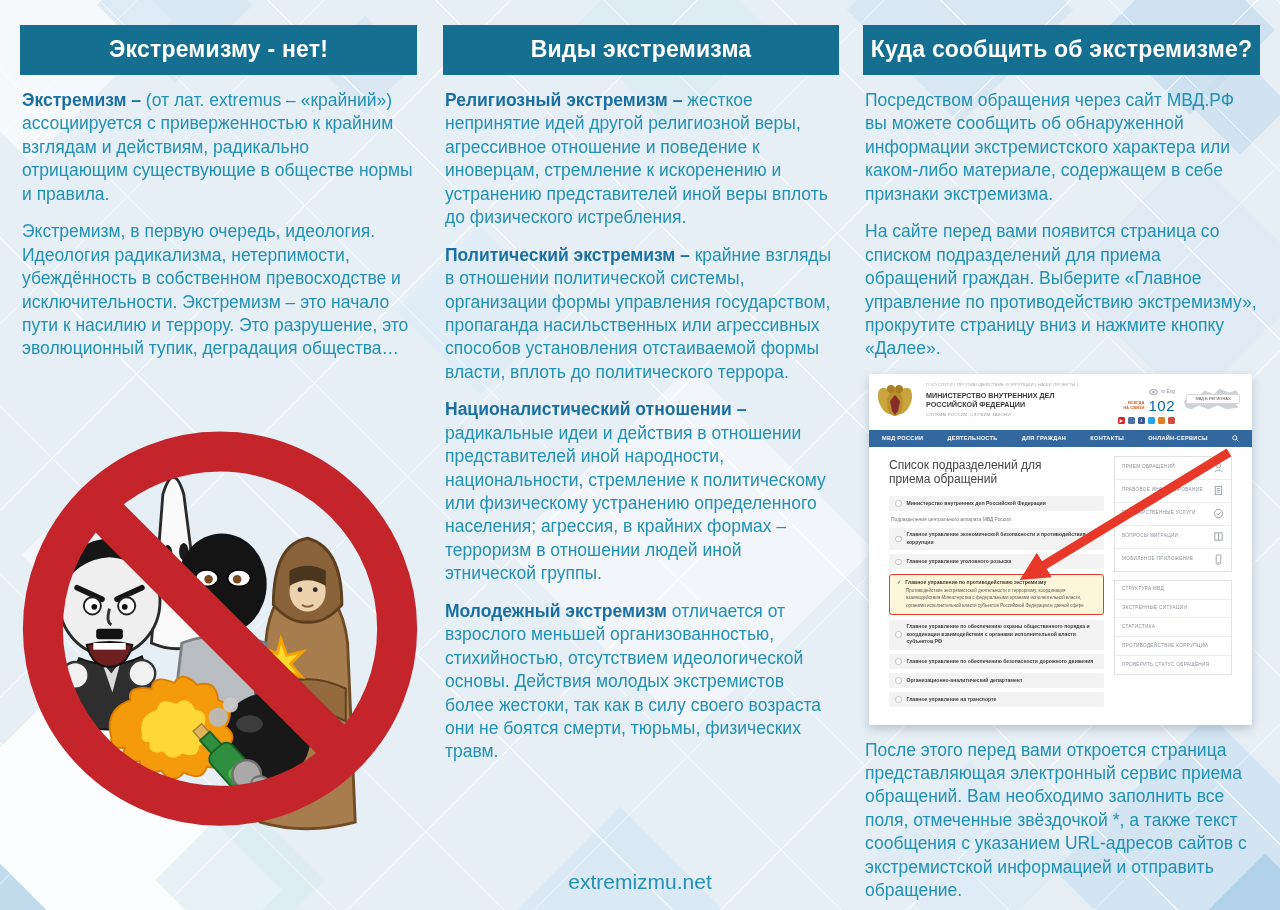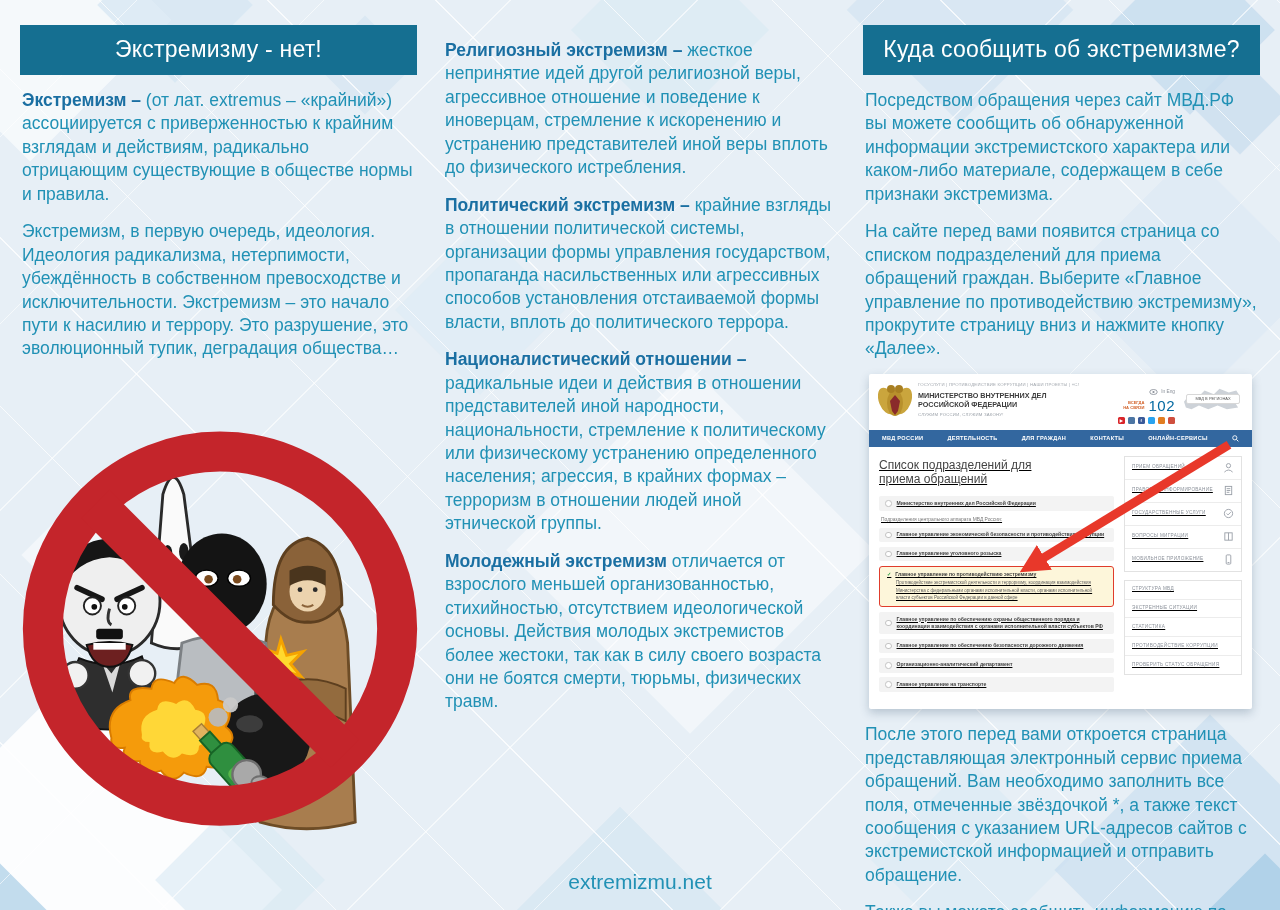--- a/index.html
+++ b/index.html
@@ -17,21 +17,21 @@
   }
   .diamond{position:absolute;transform:rotate(45deg);z-index:0;}
 
   .col{position:absolute;top:25px;z-index:2;}
   .col1{left:20px;width:397px;}
   .col2{left:443px;width:396px;}
   .col3{left:863px;width:397px;}
 
   .col-header{
     background:var(--header-bg,#156f91);color:#fff;
-    font-size:23px;font-weight:normal;text-align:center;
+    font-size:23px;font-weight:bold;text-align:center;
     padding:11px 0 12px;letter-spacing:.2px;
   }
   .para{
     color:var(--body-text,#2191b5);
     font-size:17.5px;line-height:1.34;margin:14px 2px 0 2px;
   }
   .lead{font-weight:bold;color:var(--lead-text,#1a6fa2);}
   .pre{white-space:pre-line;}
 
   .ban-wrap{margin-top:42px;width:400px;}
@@ -43,39 +43,39 @@
   }
 
   
   .site-card{
     position:relative;width:383px;margin:13px 0 2px 6px;background:#fff;
     border-radius:2px;box-shadow:0 4px 10px rgba(40,70,100,.25);
     overflow:hidden;
   }
   .site-top{display:flex;gap:6px;align-items:flex-start;padding:7px 9px 5px;}
   .site-emblem{flex:none;}
-  .site-title-block{flex:1;min-width:0;}
+  .site-title-block{flex:1;min-width:0;margin-left:8px;}
   .site-toplinks{font-size:4.3px;color:#a0a6ad;letter-spacing:.2px;white-space:nowrap;overflow:hidden;margin:1px 0 4px;}
   .site-title{font-size:7.2px;font-weight:bold;color:#3b3b3b;line-height:1.3;}
   .site-subtitle{font-size:4.3px;color:#9aa0a8;margin-top:2.5px;letter-spacing:.2px;}
   .site-right{flex:none;width:88px;margin-left:2px;margin-top:8px;}
   .site-eye-row{display:flex;justify-content:flex-end;align-items:center;gap:3px;font-size:4.8px;color:#8a9099;}
   .site-phone-row{display:flex;justify-content:flex-end;align-items:center;gap:4px;margin-top:2px;}
   .always{font-size:4.1px;font-weight:bold;color:#d2622a;text-align:right;line-height:1.25;}
   .phone-num{font-size:15px;color:#0369a1;letter-spacing:.5px;}
   .site-social{display:flex;justify-content:flex-end;gap:2.5px;margin-top:3px;}
   .soc{width:7.5px;height:7.5px;border-radius:1.5px;display:flex;align-items:center;justify-content:center;color:#fff;font-size:4px;font-weight:bold;}
   .site-map{flex:none;width:62px;position:relative;margin-top:4px;}
   .map-label{position:absolute;top:9px;left:5px;right:3px;background:#fff;border:.5px solid #d8d8d8;border-radius:2px;font-size:4px;color:#555;text-align:center;padding:1.5px 0;}
   .site-nav{
     background:var(--site-nav-bg,#33679f);height:17px;display:flex;align-items:center;
     justify-content:space-between;padding:0 13px;
   }
   .nav-item{font-size:5.6px;font-weight:bold;color:#fff;letter-spacing:.3px;}
-  .site-body{display:flex;gap:10px;padding:9px 10px 13px;text-decoration:underline;}
+  .site-body{display:flex;gap:10px;padding:9px 20px 13px;}
   .site-main{flex:1;min-width:0;}
   .site-heading{font-size:12px;color:#444;line-height:1.22;max-width:190px;margin:2px 0 9px;}
   .site-item{
     background:#f3f3f3;border-radius:2px;padding:3.5px 6px;margin-bottom:4.5px;
     display:flex;gap:5px;align-items:center;
     font-size:5.1px;font-weight:bold;color:#3f3f3f;line-height:1.5;
   }
   .radio{flex:none;width:4.5px;height:4.5px;border:1px solid #c3c3c3;background:#fff;border-radius:50%;}
   .site-caption{font-size:4.9px;color:#777;margin:6px 0 6px 2px;}
   .site-highlight{
@@ -197,20 +197,21 @@
 
       <g>
         <circle cx="210" cy="237" r="186" fill="none" stroke="#c4252b" stroke-width="42"></circle>
         <line x1="79" y1="106" x2="341" y2="368" stroke="#c4252b" stroke-width="42"></line>
       </g>
     </svg>
   </div>
 </div>
 
 <div class="col col2">
+  <div class="col-header">Виды экстремизма</div>
   <p class="para"><span class="lead">Религиозный экстремизм – </span><span>жесткое непринятие идей другой религиозной веры, агрессивное отношение и поведение к иноверцам, стремление к искоренению и устранению представителей иной веры вплоть до физического истребления.</span></p>
   <p class="para"><span class="lead">Политический экстремизм – </span><span>крайние взгляды в отношении политической системы, организации формы управления государством, пропаганда насильственных или агрессивных способов установления отстаиваемой формы власти, вплоть до политического террора.</span></p>
   <p class="para"><span class="lead">Националистический отношении – </span><span>радикальные идеи и действия в отношении представителей иной народности, национальности, стремление к политическому или физическому устранению определенного населения; агрессия, в крайних формах – терроризм в отношении людей иной этнической группы.</span></p>
   <p class="para"><span class="lead">Молодежный экстремизм </span><span>отличается от взрослого меньшей организованностью, стихийностью, отсутствием идеологической основы. Действия молодых экстремистов более жестоки, так как в силу своего возраста они не боятся смерти, тюрьмы, физических травм.</span></p>
 </div>
 
 <div class="col col3">
   <div class="col-header">Куда сообщить об экстремизме?</div>
   <p class="para">Посредством обращения через сайт МВД.РФ вы можете сообщить об обнаруженной информации экстремистского характера или каком-либо материале, содержащем в себе признаки экстремизма.</p>
   <p class="para">На сайте перед вами появится страница со списком подразделений для приема обращений граждан. Выберите «Главное управление по противодействию экстремизму», прокрутите страницу вниз и нажмите кнопку «Далее».</p>

